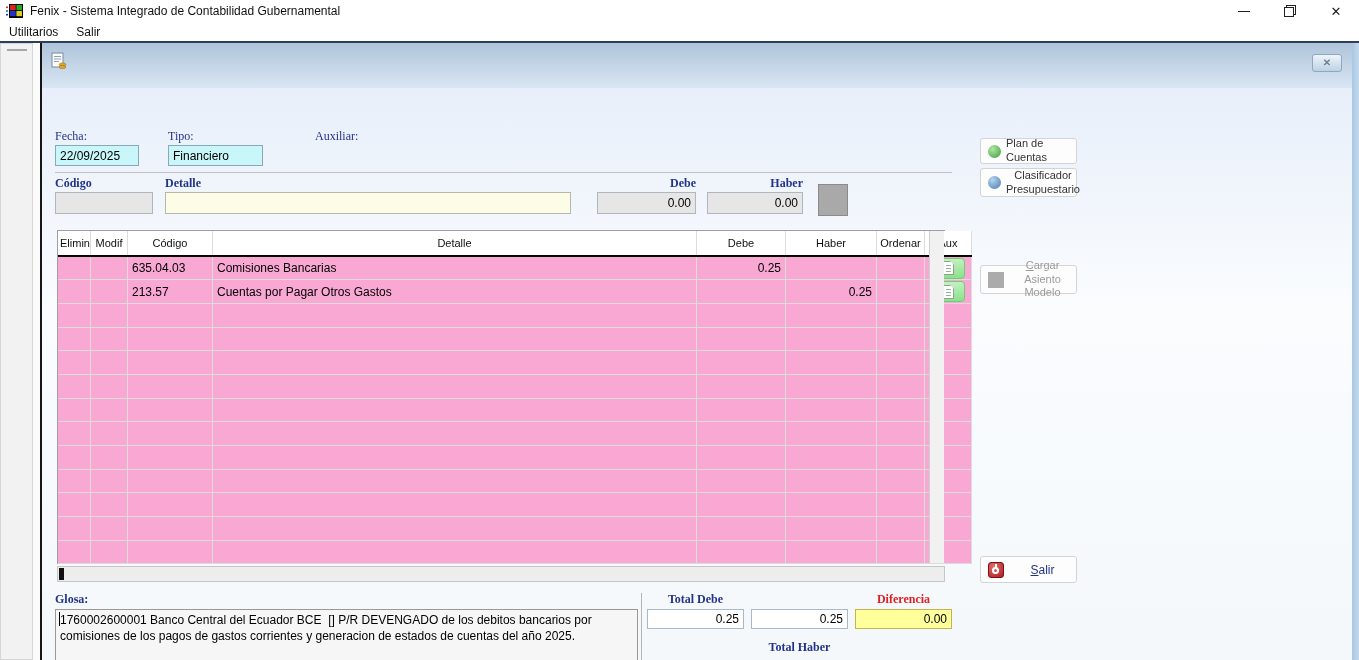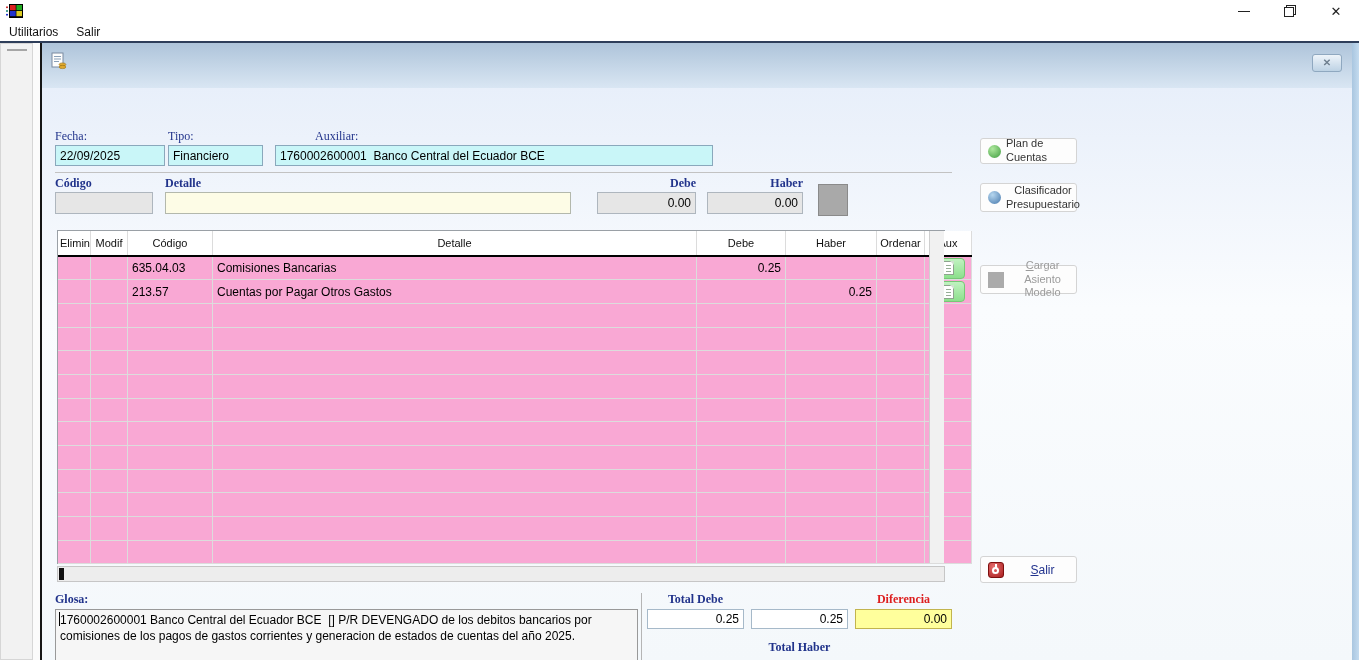--- a/index.html
+++ b/index.html
@@ -97,20 +97,21 @@
   <svg class="app-icon" viewBox="0 0 17 14">
     <rect x="0" y="2.5" width="2" height="1.6" fill="#c33"></rect>
     <rect x="0" y="6.2" width="2" height="1.6" fill="#287"></rect>
     <rect x="0" y="9.9" width="2" height="1.6" fill="#23c"></rect>
     <rect x="3" y="0" width="14" height="14" fill="#000"></rect>
     <rect x="4" y="1" width="5.7" height="5.2" fill="#d22"></rect>
     <rect x="10.4" y="1" width="5.6" height="5.2" fill="#2a2"></rect>
     <rect x="4" y="7" width="5.7" height="5.2" fill="#23c"></rect>
     <rect x="10.4" y="7" width="5.6" height="5.2" fill="#dc2"></rect>
   </svg>
+  <span class="title-text">Fenix - Sistema Integrado de Contabilidad Gubernamental</span>
   <div class="win-controls">
     <div class="win-btn">
         <span class="min-glyph"></span>
       </div>
     <div class="win-btn">
       <span class="restore-glyph">
           <span class="sq-back"></span>
           <span class="sq-front"></span>
         </span>
     </div>
@@ -141,25 +142,24 @@
         <rect x="4" y="9" width="5" height="1" fill="#8aa0b8"></rect>
         <ellipse cx="12.5" cy="12.5" rx="3.4" ry="1.6" fill="#e0a92c" stroke="#9a7010" stroke-width="0.6"></ellipse>
         <ellipse cx="12.5" cy="15" rx="3.4" ry="1.6" fill="#e0a92c" stroke="#9a7010" stroke-width="0.6"></ellipse>
       </svg>
       <div class="child-close">✕</div>
     </div>
 
     <div class="child-body">
 
       <span class="lbl" style="left:13px;top:41px;">Fecha:</span>
-      <input class="fld cyan" style="left: 13px; top: 57px; width: 110px;" value="22/09/2025">
+      <input class="fld cyan" style="left: 13px; top: 57px; width: 84px;" value="22/09/2025">
       <span class="lbl" style="left:126px;top:41px;">Tipo:</span>
       <input class="fld cyan" style="left: 126px; top: 57px; width: 95px;" value="Financiero">
       <span class="lbl" style="left:233px;top:41px;margin-left:40px;">Auxiliar:</span>
-      <input class="fld cyan" style="left: 233px; top: 57px; width: 438px;" value="1760002600001  Banco Central del Ecuador BCE">
 
       <div class="sep-line" style="left:13px;top:84px;width:897px;"></div>
 
       <span class="lbl b" style="left:13px;top:88px;">Código</span>
       <input class="fld gray" style="left: 13px; top: 104px; width: 98px; height: 22px;" value="">
       <span class="lbl b" style="left:123px;top:88px;">Detalle</span>
       <input class="fld ivory" style="left: 123px; top: 104px; width: 406px; height: 22px;" value="">
       <span class="lbl b" style="left:555px;top:88px;width:99px;text-align:right;">Debe</span>
       <input class="fld gray num" style="left: 555px; top: 104px; width: 99px; height: 22px;" value="0.00">
       <span class="lbl b" style="left:665px;top:88px;width:96px;text-align:right;">Haber</span>
@@ -324,21 +324,21 @@
         <div class="vscroll"></div>
       </div>
       <div class="hscroll">
         <div class="hthumb"></div>
       </div>
 
       <div class="side-btn" style="left:938px;top:50px;width:97px;height:26px;">
         <span class="sphere green"></span>
         <span class="cap" style="text-align:left;">Plan de Cuentas</span>
       </div>
-      <div class="side-btn" style="left:938px;top:80px;width:97px;height:29px;margin-top:15px;">
+      <div class="side-btn" style="left:938px;top:80px;width:97px;height:29px;">
         <span class="sphere blue"></span>
         <span class="cap"><span>Clasificador</span><br><span>Presupuestario</span></span>
       </div>
       <div class="side-btn" style="left:938px;top:141px;width:97px;height:29px;margin-top:36px;">
         <span class="gray-ico"></span>
         <span class="cap disabled-cap"><span class="u">C</span><span>argar Asiento</span><br><span>Modelo</span></span>
       </div>
       <div class="side-btn" style="left:938px;top:468px;width:97px;height:27px;">
         <span class="power-ico"></span>
         <span class="salir-cap"><span class="u">S</span><span>alir</span></span>

